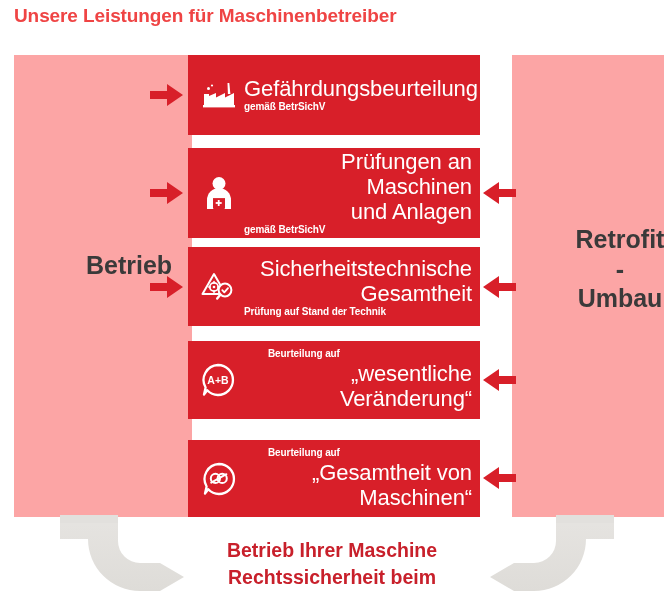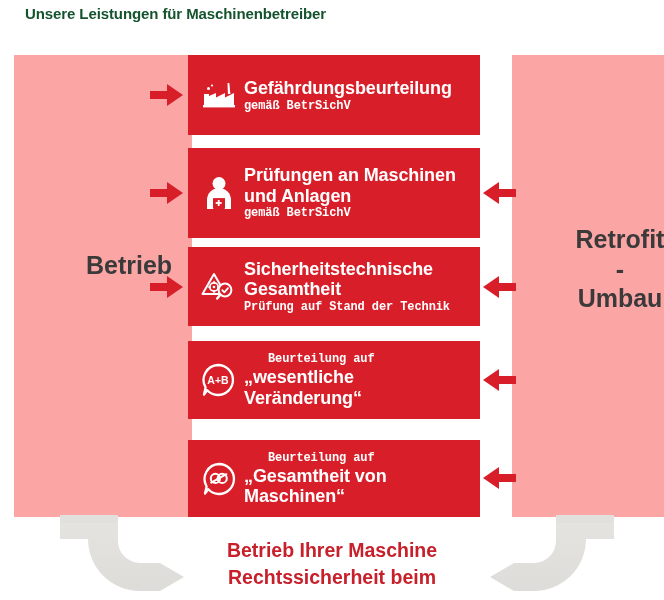--- a/index.html
+++ b/index.html
@@ -7,22 +7,22 @@
     width:664px;height:600px;
     background:#ffffff;
     font-family:"Liberation Sans", sans-serif;
     overflow:hidden;
     position:relative;
   }
   #canvas{position:absolute;left:0;top:0;width:664px;height:600px;}
 
   .title{
     position:absolute;left:14px;top:5px;
-    font-size:15px;font-weight:bold;color:#14532d;
-    letter-spacing:-0.1px;white-space:nowrap;margin-left:11px;
+    font-size:19px;font-weight:bold;color:#ef4444;
+    letter-spacing:-0.1px;white-space:nowrap;
   }
 
   
   .pillar{
     position:absolute;
     background:#fca5a5;
     padding-left:26px;
   }
   .pillar-label{
     position:absolute;
@@ -59,27 +59,27 @@
     position:absolute;left:10px;top:50%;
     transform:translateY(-50%);
     width:42px;height:42px;
     display:flex;align-items:center;justify-content:center;
   }
   .box-text{
     position:absolute;left:56px;right:8px;top:50%;
     transform:translateY(-50%);
   }
   .line-big{
-    font-size:18px;font-weight:bold;line-height:1.14;
+    font-size:22px;font-weight:normal;line-height:1.14;
     letter-spacing:-0.1px;
+    text-align:right;
   }
   .line-small{
-    font-size:12px;font-weight:bold;line-height:1.2;
+    font-size:10px;font-weight:bold;line-height:1.2;
     letter-spacing:-0.1px;
-    font-family:Liberation Mono, monospace;
   }
   .line-small.above{margin-bottom:1px;padding-left:24px;}
 
   
   .arrow{position:absolute;}
 
   
   .caption{
     position:absolute;left:0;right:0;top:537px;
     text-align:center;

